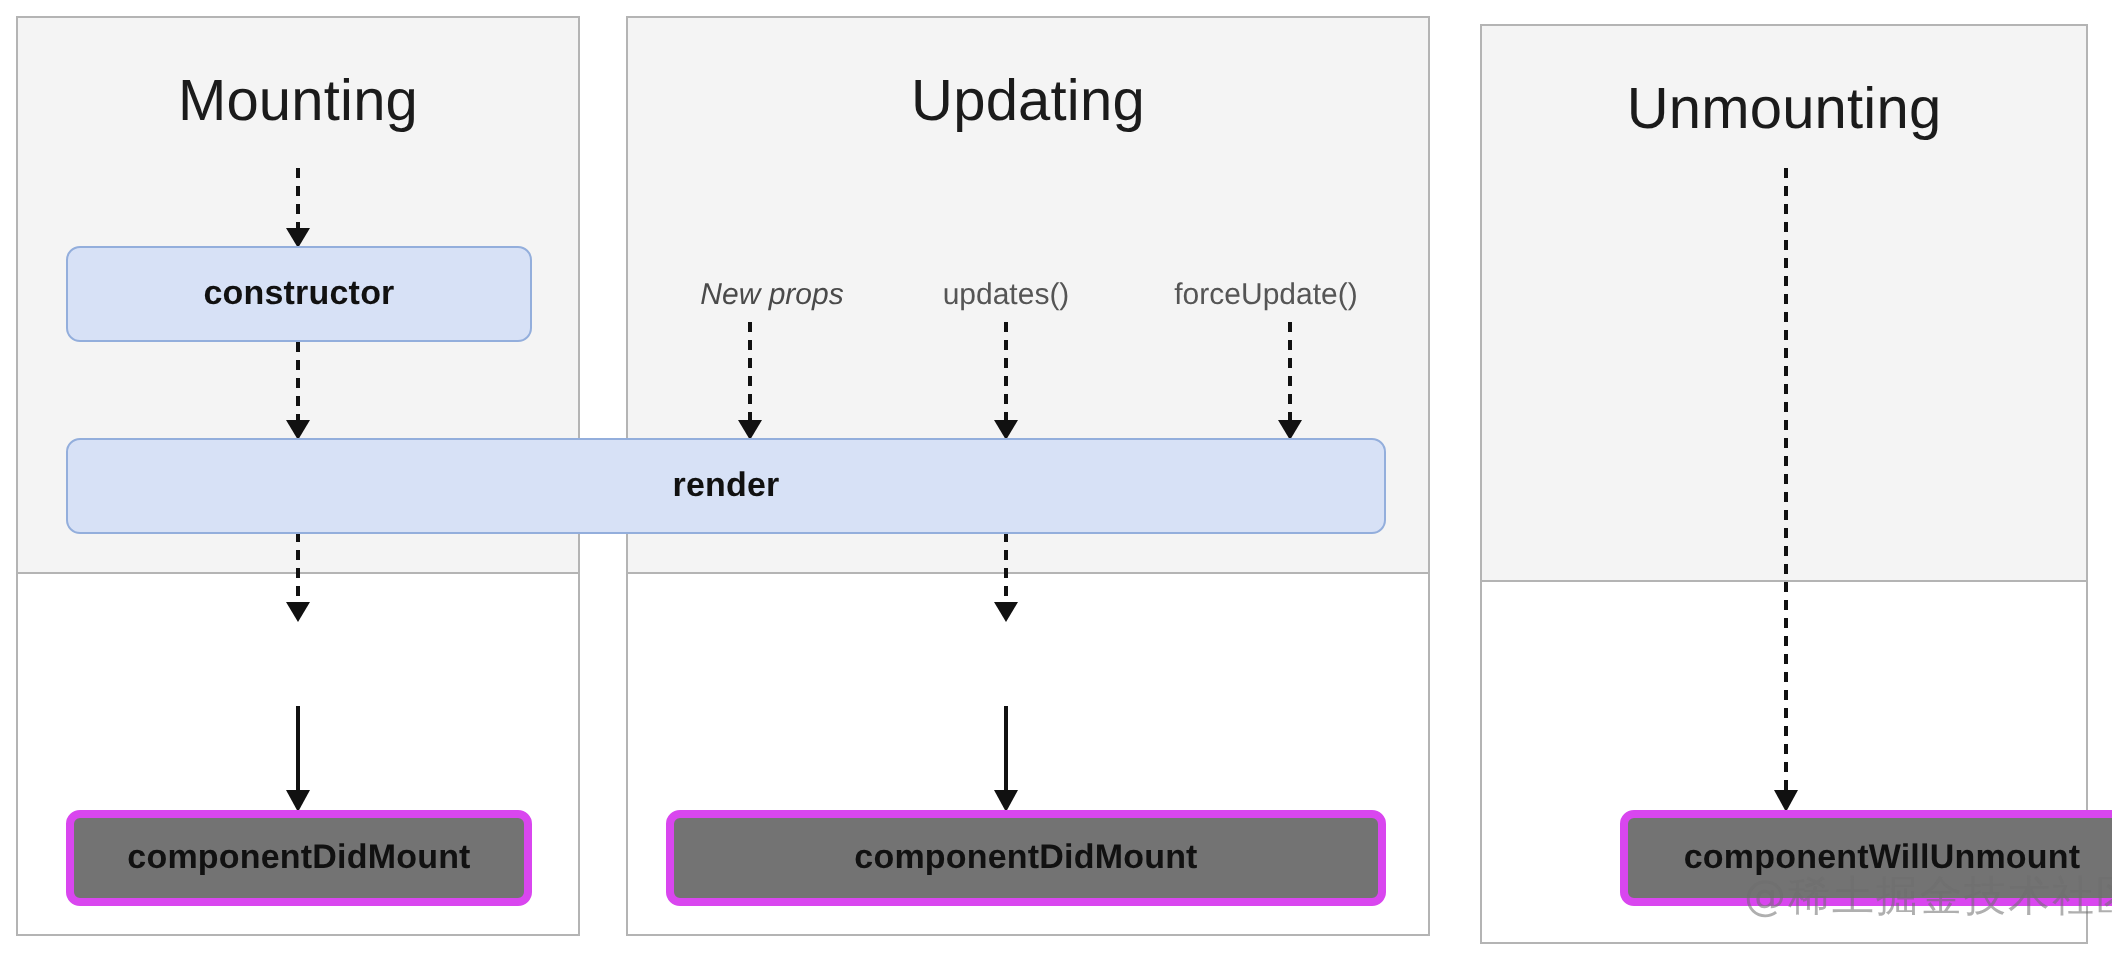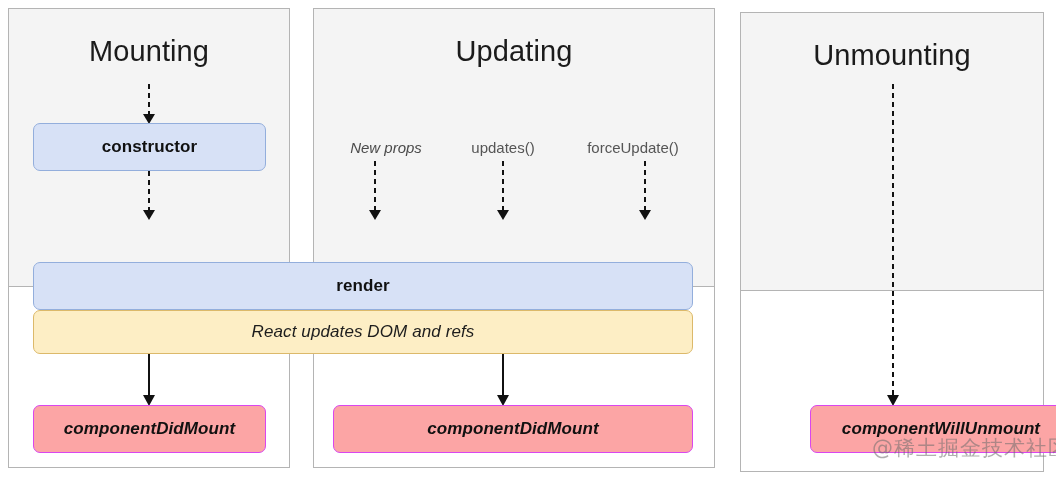--- a/index.html
+++ b/index.html
@@ -60,23 +60,22 @@
     font-weight: bold;
     color: #111111;
     letter-spacing: 0.1px;
     white-space: nowrap;
   }
   .node.blue {
     background: #d7e1f6;
     border: 1px solid #93aedc;
   }
   .node.green {
-    background: #fca5a5;
-    border: 1px solid #d946ef;
-    font-style: italic;
+    background: #737373;
+    border: 4px solid #d946ef;
   }
   .node.yellow {
     background: #fdeec5;
     border: 1px solid #dcb96a;
     font-weight: normal;
     font-style: italic;
     font-size: 17px;
     color: #1d1d1d;
   }
 
@@ -173,23 +172,22 @@
   </svg>
 
   <div class="trigger italic" style="left:386px; top:139px;">New props</div>
 
   <div class="trigger" style="left:503px; top:139px;">updates()</div>
 
   <div class="trigger" style="left:633px; top:139px;">forceUpdate()</div>
 
   <div class="node blue" style="left:33px; top:123px; width:233px; height:48px;">constructor</div>
 
-  <div class="node blue" style="left:33px; top:219px; width:660px; height:48px;margin-top:43px;">render</div>
+  <div class="node blue" style="left:33px; top:219px; width:660px; height:48px;">render</div>
 
-  <div class="node yellow" style="left:33px; top:310px; width:660px; height:44px;">React updates DOM and refs</div>
 
   <div class="node green" style="left:33px; top:405px; width:233px; height:48px;">componentDidMount</div>
 
   <div class="node green" style="left:333px; top:405px; width:360px; height:48px;">componentDidMount</div>
 
   <div class="node green" style="left:762px; top:405px; width:262px; height:48px;margin-left:48px;">componentWillUnmount</div>
 
   <div class="watermark" style="left:872px; top:434px;">@稀土掘金技术社区</div>
 
 </div>

